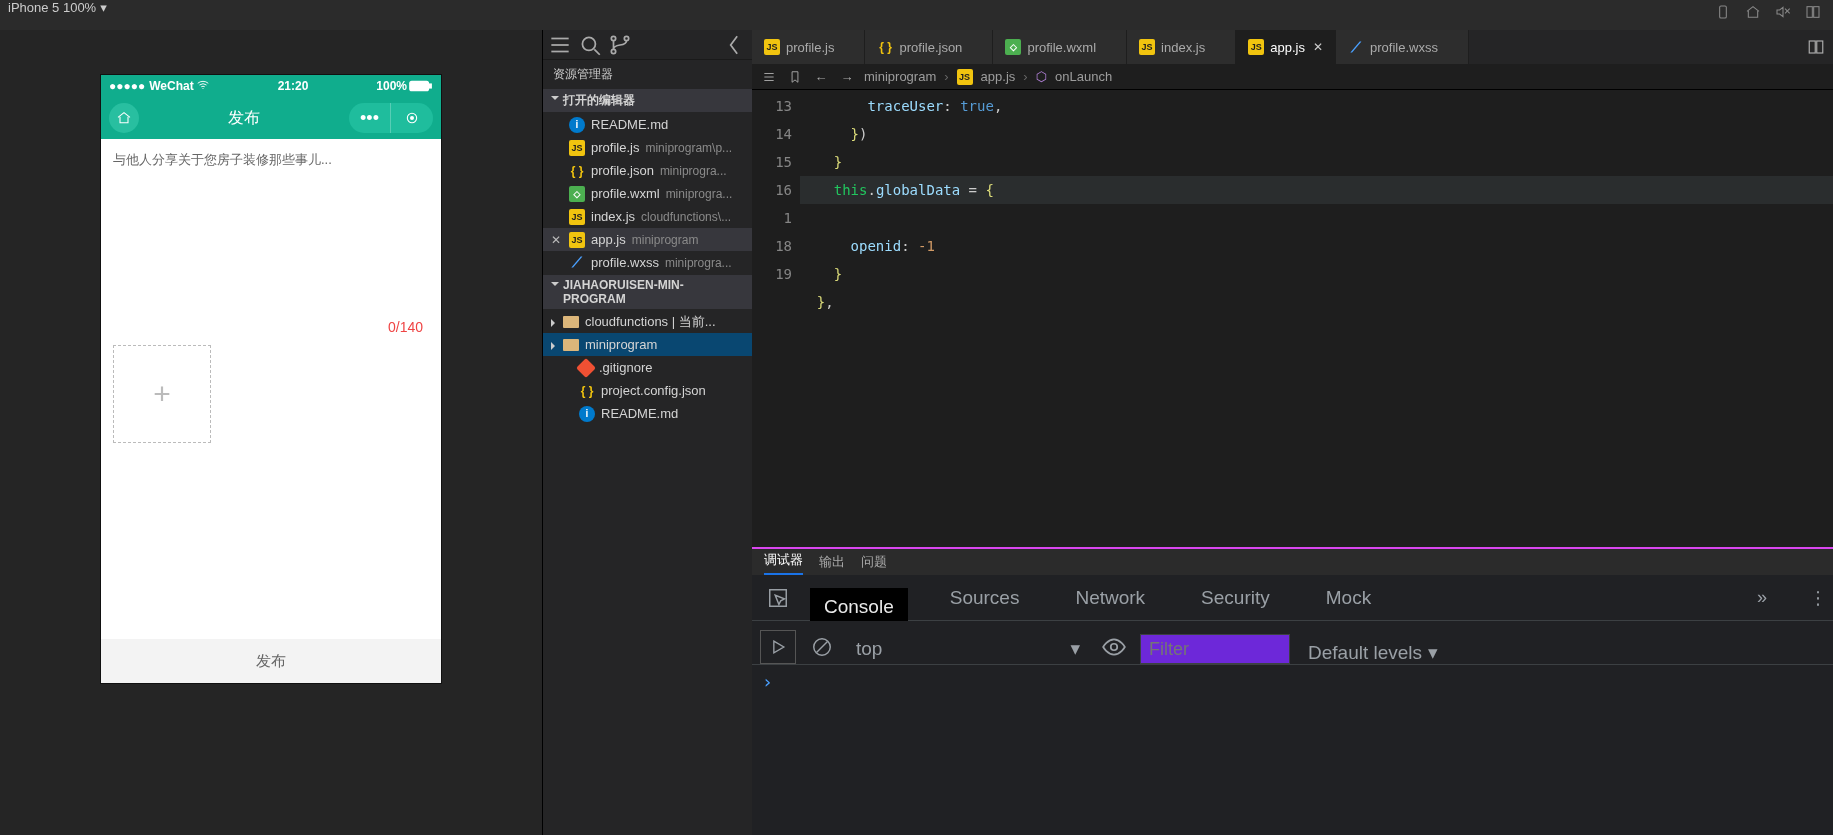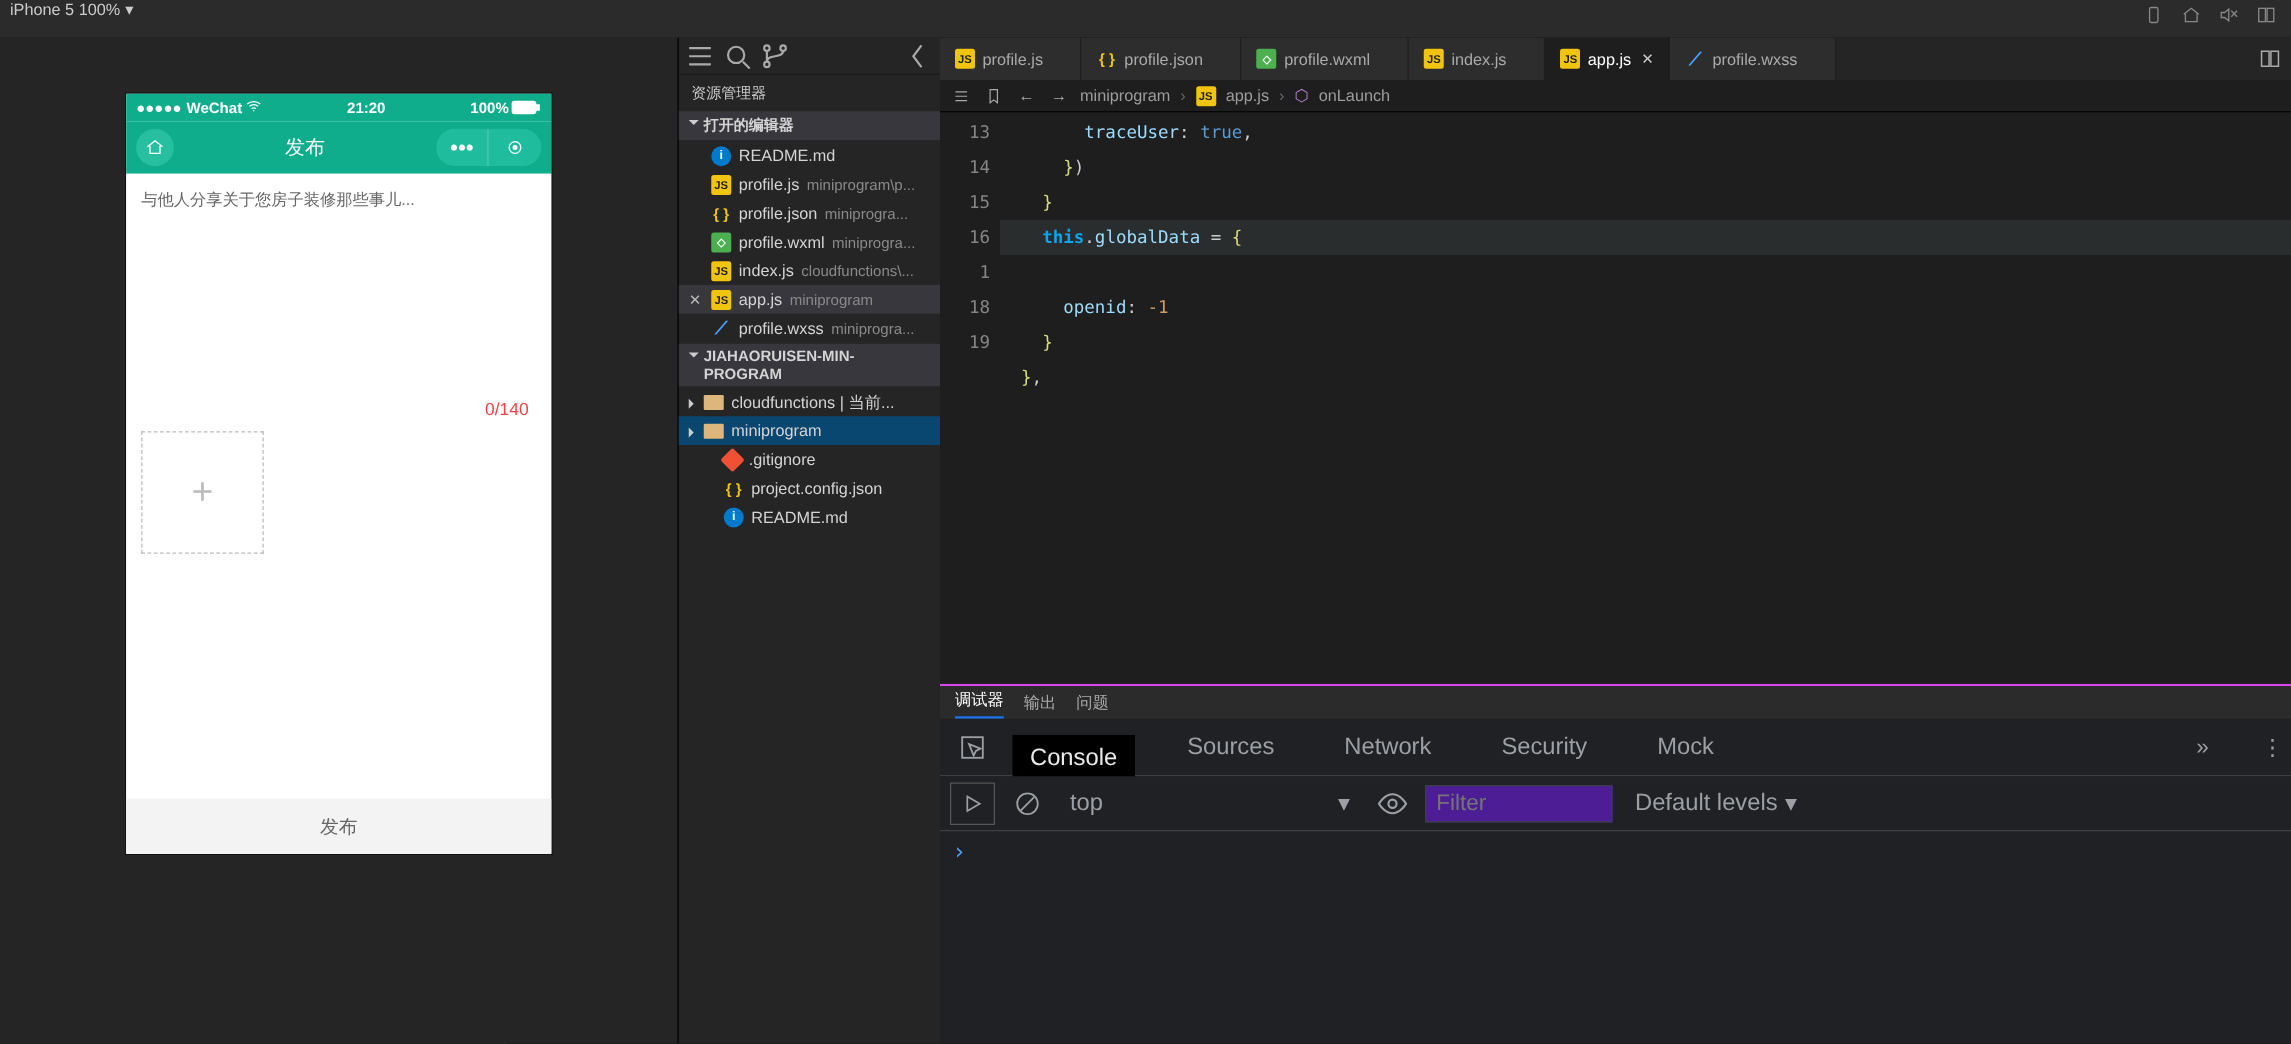--- a/index.html
+++ b/index.html
@@ -223,21 +223,21 @@
   position:relative;
 }
 .gutter { width:48px; text-align:right; color:#858585; padding: 2px 8px 0 0; line-height:28px; }
 .code { flex:1; padding-top:2px; line-height:28px; }
 .code .line { white-space:pre; }
 .hl { background:#2a2d2e; display:block; }
 .tok-prop { color:#9cdcfe; }
 .tok-val { color:#569cd6; }
 .tok-num { color:#d19a66; }
 .tok-brace { color:#dcdc7a; }
-.tok-this { color:#0ea5e9;font-weight:bold; }
+.tok-this { color:#22c55e; }
 
 
 .devtools {
   display:flex; flex-direction:column;
   border-top:2px solid #d946ef;
   background:#202124;
 }
 .dt-top-tabs {
   height:26px;
   background:#2b2b2b;
@@ -257,36 +257,36 @@
 .dt-main-tabs .btn { width:40px; height:36px; display:flex; align-items:center; justify-content:center; color:#9aa0a6; }
 .dt-main-tabs .tab2 {
   padding: 8px 14px;
   color:#9aa0a6; font-size:19px;
 }
 .dt-main-tabs .tab2.active { background:#000; color:#eaeaea;margin-top:18px; }
 .dt-main-tabs .spacer { flex:1; }
 .dt-main-tabs .more { color:#9aa0a6; font-size:18px; }
 .dt-toolbar {
   height:44px;
-  display:flex; align-items:center;
+  display:flex; align-items:flex-end;
   gap:8px;
   padding: 0 8px;
   border-bottom:1px solid #3c4043;
   background:#202124;
 }
 .dt-toolbar .ico { width:36px; height:34px; display:flex; align-items:center; justify-content:center; color:#9aa0a6; border:1px solid transparent;}
 .dt-toolbar .ctx {
   flex: none; width:240px;
   color:#9aa0a6; font-size:19px;
   padding: 4px 8px;
   display:flex; align-items:center; justify-content:space-between;
 }
 .dt-toolbar input {
   width:150px; height:30px;
-  background:#4c1d95;
+  background:#6d28d9;
   border:1px solid #3c4043;
   color:#ccc; font-size:18px;
   padding: 0 8px;
 }
 .dt-toolbar .levels { color:#9aa0a6; font-size:19px; margin-left:10px; display:flex; align-items:center; gap:6px;}
 .dt-console {
   height:170px;
   padding: 6px 10px;
   color:#4aa0ff; font-size:18px;
   font-family: Consolas, monospace;

